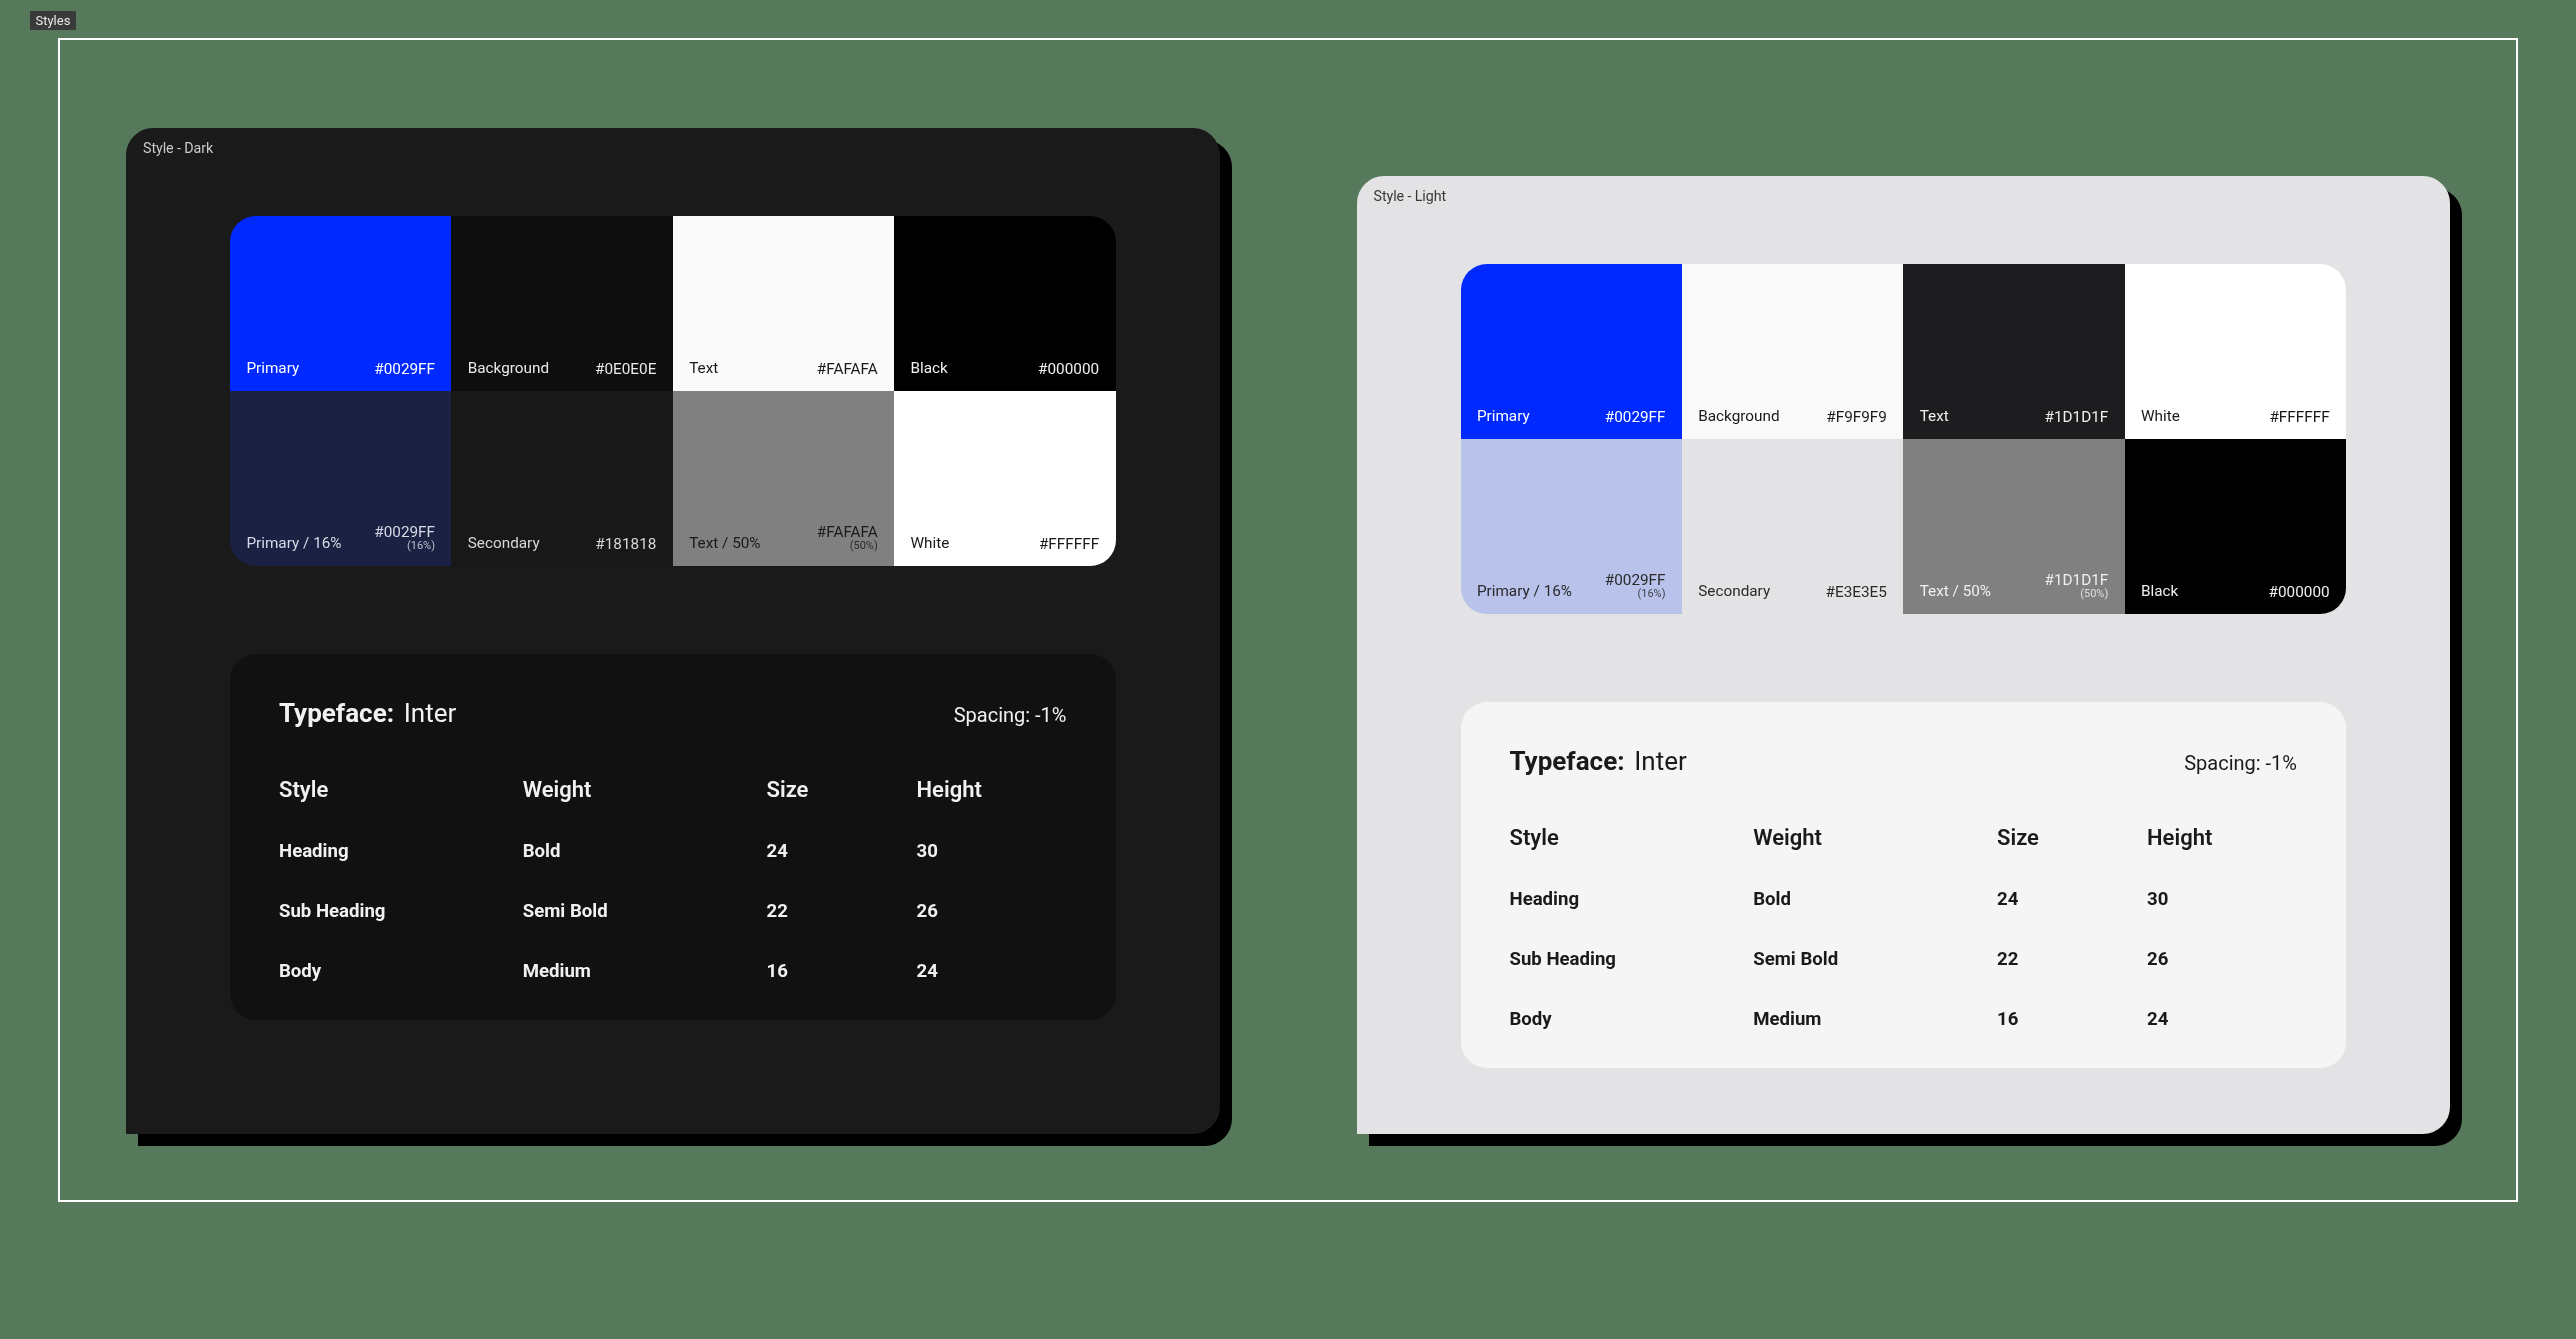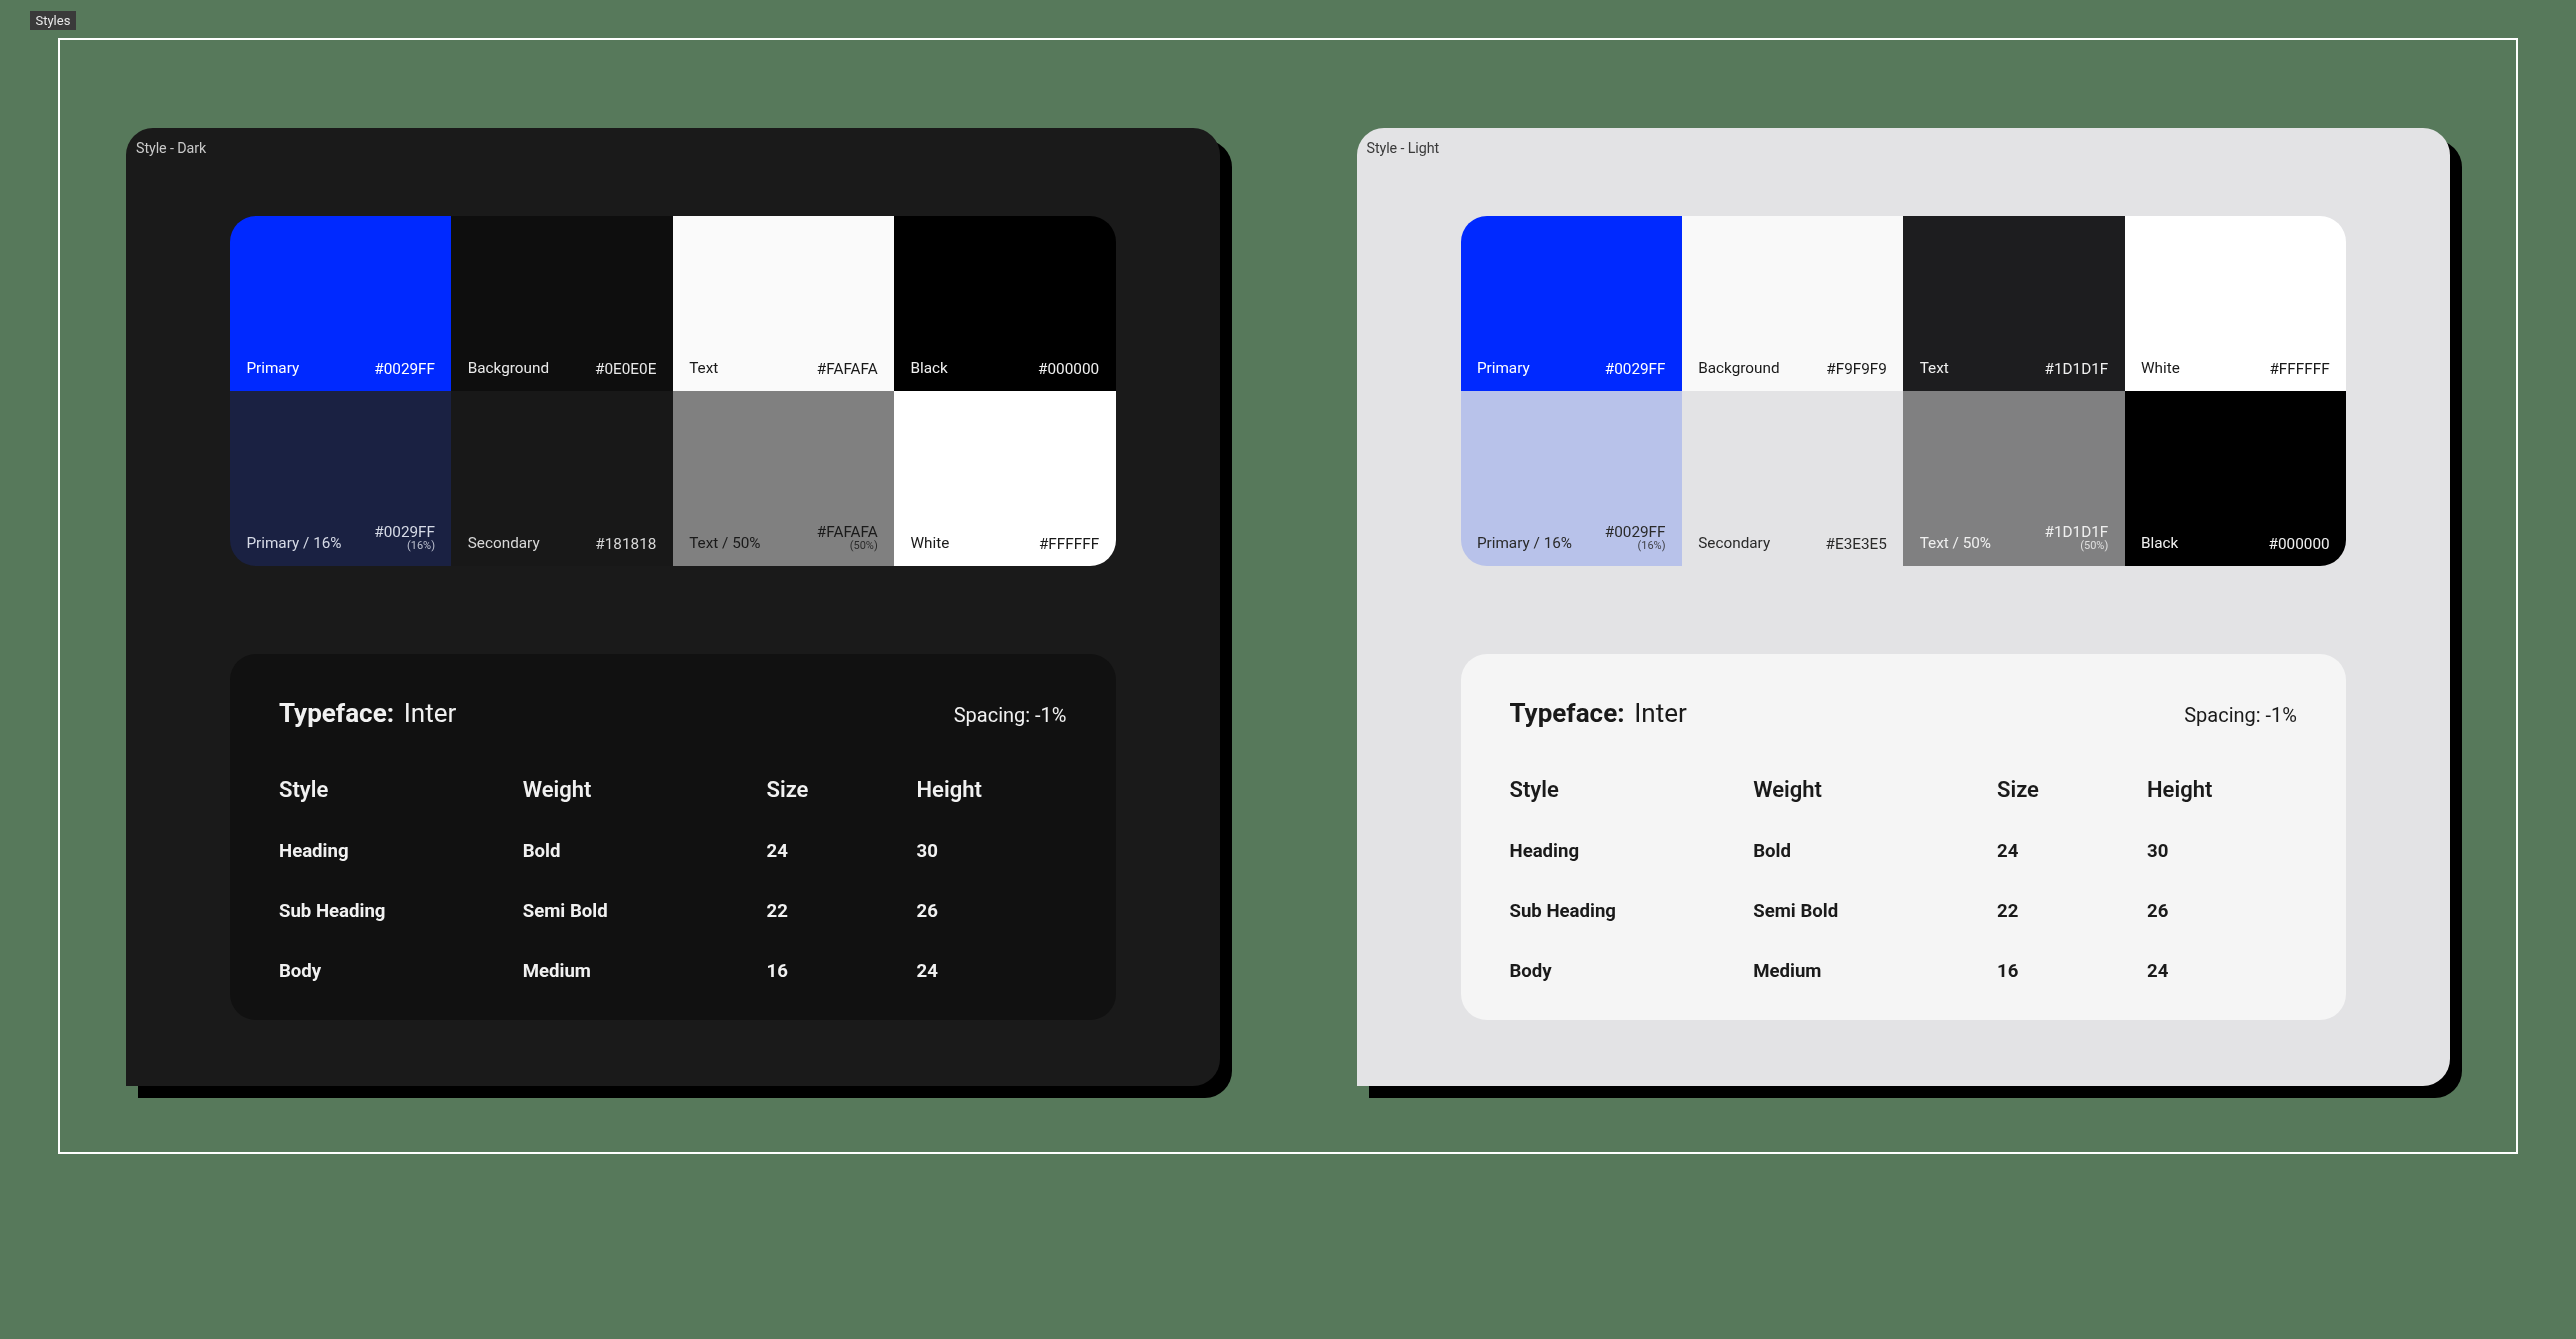--- a/index.html
+++ b/index.html
@@ -34,26 +34,26 @@
   }
 
   
   .style-card {
     position: relative;
     flex: 1 1 0;
     border-radius: 27px 27px 27px 0;
     padding: 88px 104px 66px 104px;
   }
   .style-card.dark  { background: #1a1a1a; box-shadow: 12px 12px 0 0 #000000; }
-  .style-card.light { background: #e3e3e5; box-shadow: 12px 12px 0 0 #000000; }
+  .style-card.light { background: #e3e3e5; box-shadow: 12px 12px 0 0 #000000; margin-top: 48px; }
 
   .card-label {
     position: absolute;
     top: 12px;
-    left: 10px;
+    left: 17px;
     font-size: 14.3px;
     letter-spacing: -0.1px;
   }
   .dark  .card-label { color: #c9c9c9; }
   .light .card-label { color: #3a3a3a; }
 
   
   .swatch-grid {
     width: 100%;
     border-radius: 26px;

